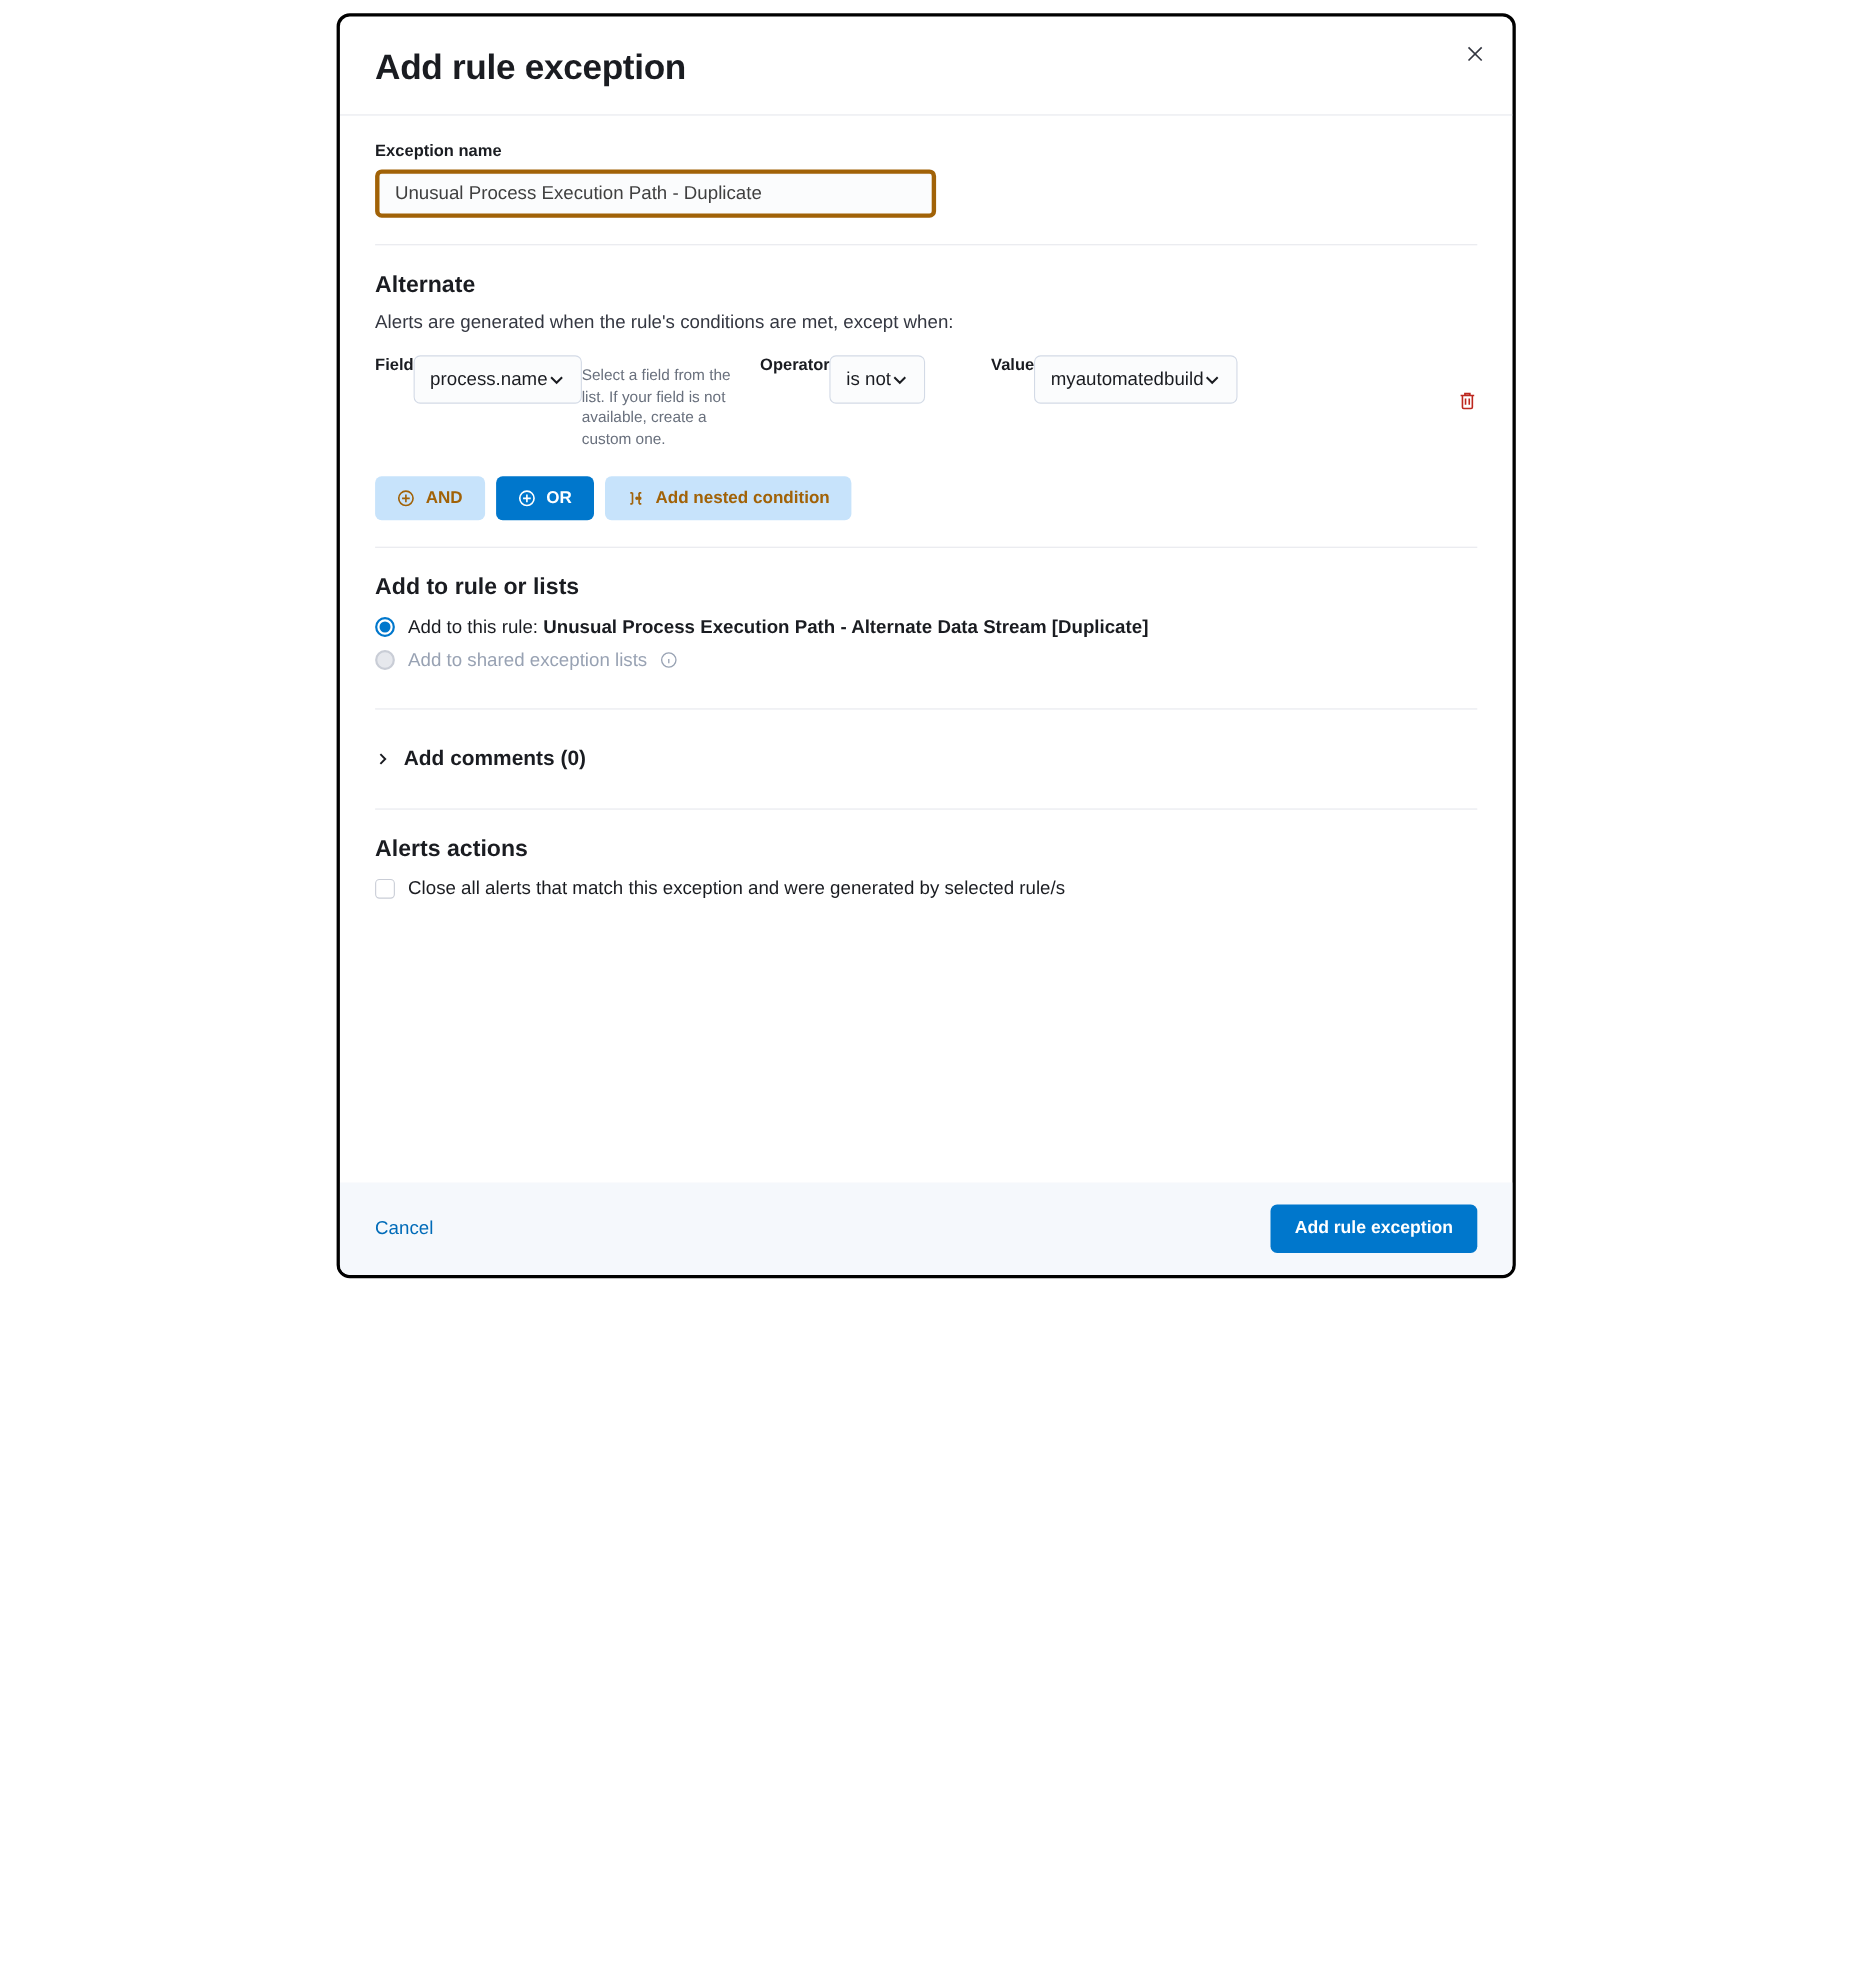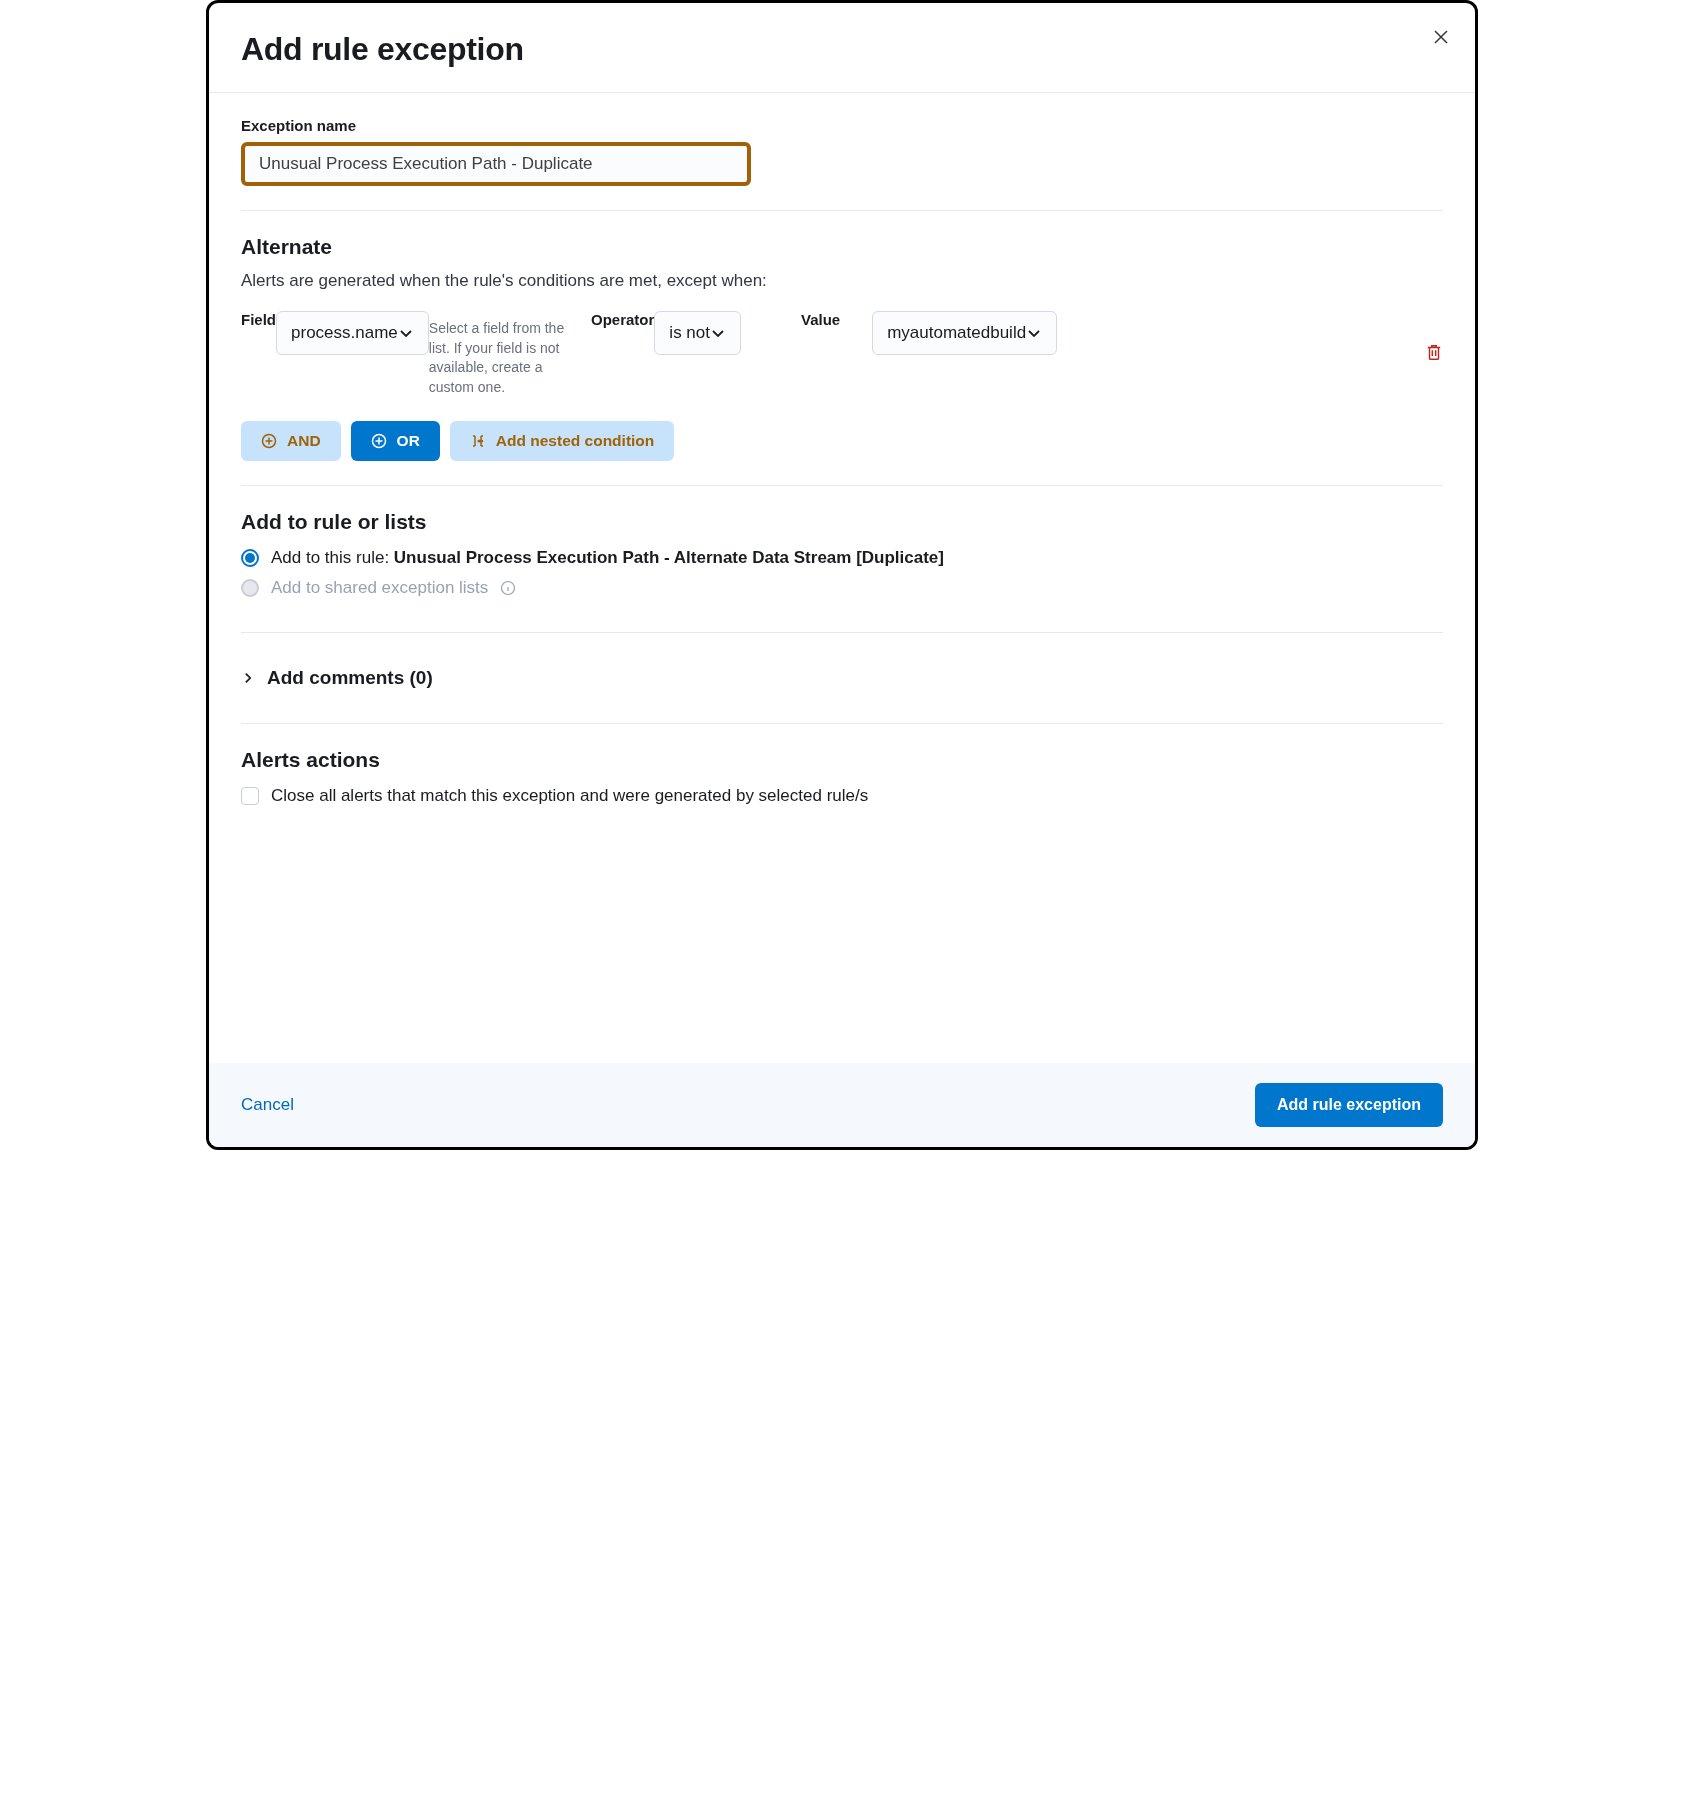--- a/index.html
+++ b/index.html
@@ -2,22 +2,22 @@
 <html><head>
 <meta charset="utf-8">
 <style>
 * { box-sizing: border-box; margin: 0; padding: 0; }
 body {
   font-family: -apple-system, BlinkMacSystemFont, "Segoe UI", Helvetica, Arial, sans-serif;
   background: #fff;
   color: #1a1c21;
 }
 .modal {
-  width: 1272px;
-  margin: 0 auto;
+  width: 1072px;
+  margin: 12px auto;
   border: 3px solid #000;
   border-radius: 12px;
   background: #fff;
   display: flex;
   flex-direction: column;
   min-height: 1150px;
   position: relative;
   overflow: hidden;
 }
 .modal-header {
@@ -83,21 +83,21 @@
   margin-bottom: 20px;
 }
 .cond-row {
   display: flex;
   gap: 12px;
   align-items: flex-start;
 }
 .cond-col { display: flex; }
 .cond-col-field { width: 338px; }
 .cond-col-op { width: 198px; }
-.cond-col-value { width: 420px; flex: 1; gap: 32px; }
+.cond-col-value { width: 420px; flex: 1; }
 .col-label {
   font-size: 15px;
   font-weight: 700;
   color: #1a1c21;
   margin-bottom: 8px;
 }
 .select-box {
   height: 44px;
   border: 1px solid #d3dae6;
   border-radius: 6px;

